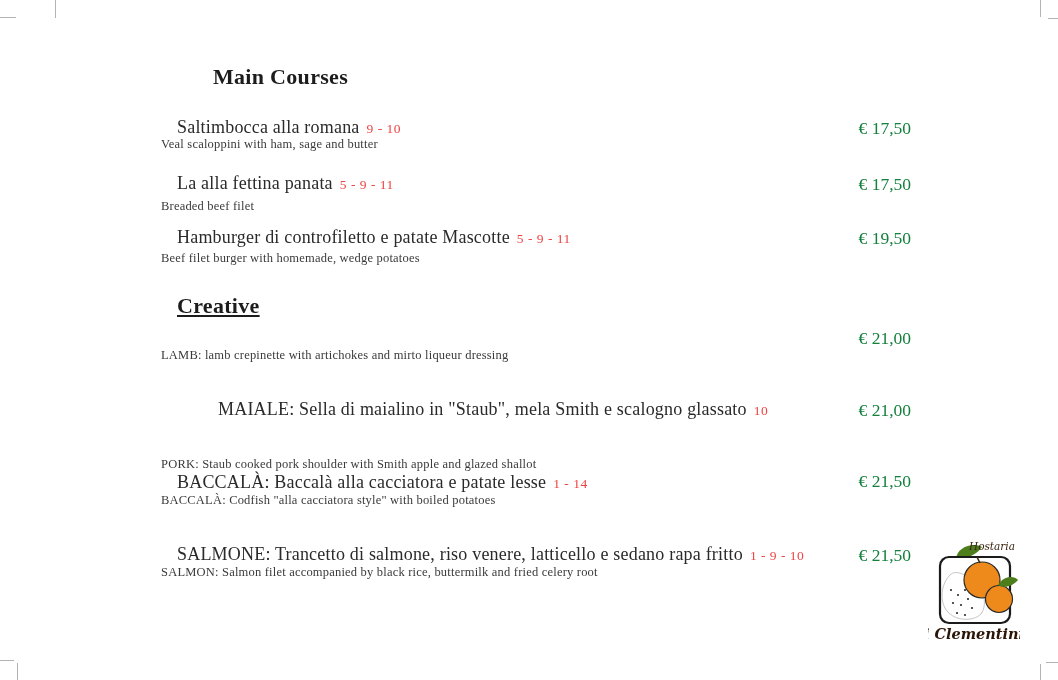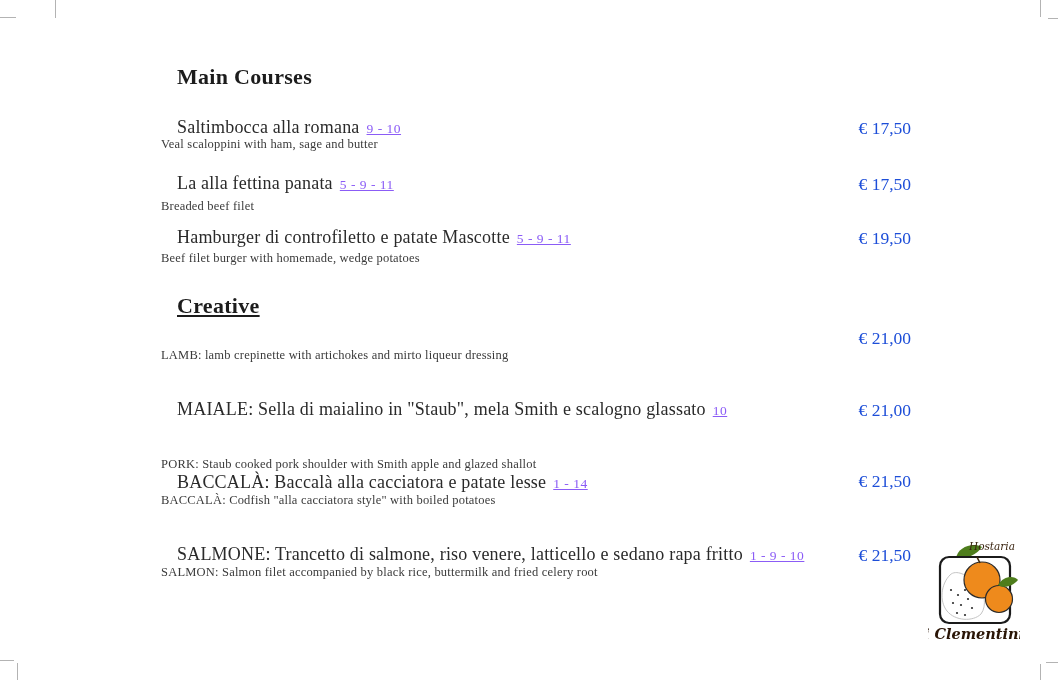--- a/index.html
+++ b/index.html
@@ -8,42 +8,42 @@
     width:1058px;height:680px;
     background:#ffffff;
     font-family:"Liberation Serif","DejaVu Serif",serif;
     overflow:hidden;
   }
   .heading{
     position:absolute;left:177px;margin:0;
     font-size:22px;font-weight:bold;color:#1c1c1c;
     letter-spacing:0.3px;
   }
-  .heading-main{top:64px;}
+  .heading-main{top:64px;margin-left:36px;}
   .heading-creative{top:293px;text-decoration:underline;}
   .title{
     position:absolute;left:177px;
     font-size:18px;color:#2a2a2a;letter-spacing:0.2px;white-space:nowrap;
   }
   .allerg{
-    font-size:13.5px;color:#8b5cf6;margin-left:7px;letter-spacing:0.5px;text-decoration:underline;
+    font-size:13.5px;color:#ef4444;margin-left:7px;letter-spacing:0.5px;
   }
   .desc{
     position:absolute;left:161px;
     font-size:12.5px;color:#3a3a3a;letter-spacing:0.2px;white-space:nowrap;
   }
   .price{
     position:absolute;right:147px;
-    font-size:17.5px;color:#1d4ed8;text-align:right;white-space:nowrap;
+    font-size:17.5px;color:#15803d;text-align:right;white-space:nowrap;
   }
   .t1{top:117px;} .d1{top:137px;} .p1{top:118px;}
   .t2{top:173px;} .d2{top:199px;} .p2{top:174px;}
   .t3{top:227px;} .d3{top:251px;} .p3{top:228px;}
   .t4{top:327px;} .d4{top:348px;} .p4{top:328px;}
-  .t5{top:399px;} .d5{top:420px;margin-top:37px;} .p5{top:400px;}
+  .t5{top:399px;margin-left:41px;} .d5{top:420px;margin-top:37px;} .p5{top:400px;}
   .t6{top:472px;} .d6{top:493px;} .p6{top:471px;}
   .t7{top:544px;} .d7{top:565px;} .p7{top:545px;}
   .cm{position:absolute;background:#b3b3b3;}
   .cm-tl-v{left:55px;top:0;width:1px;height:18px;}
   .cm-tl-h{left:0;top:17px;width:16px;height:1px;}
   .cm-tr-v{left:1040px;top:0;width:1px;height:17px;}
   .cm-tr-h{left:1048px;top:18px;width:10px;height:1px;}
   .cm-bl-h{left:0;top:660px;width:14px;height:1px;}
   .cm-bl-v{left:17px;top:663px;width:1px;height:17px;}
   .cm-br-v{left:1040px;top:664px;width:1px;height:16px;}

